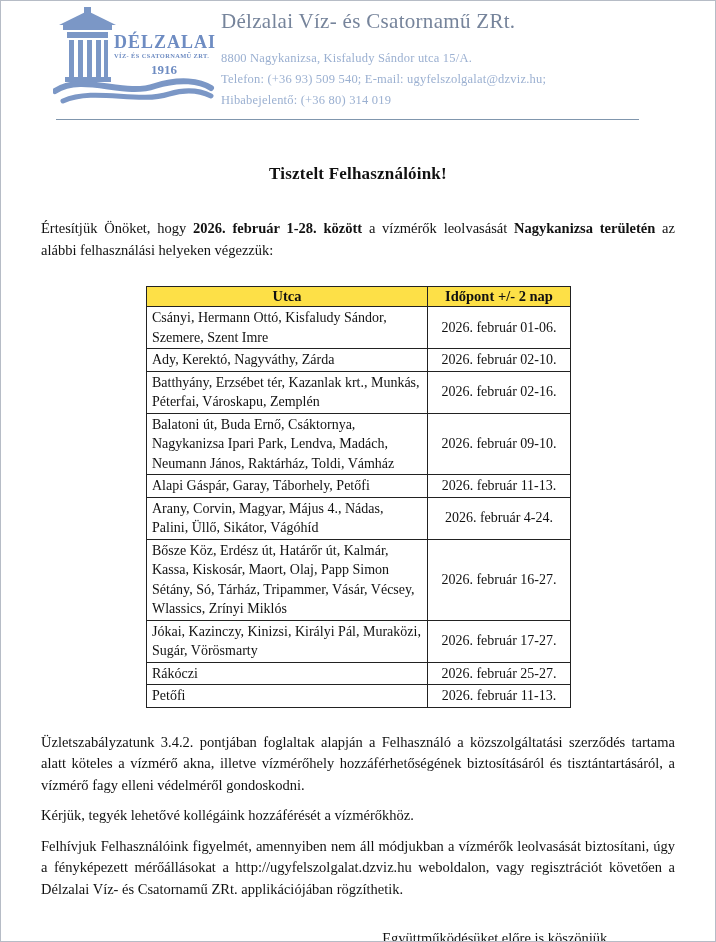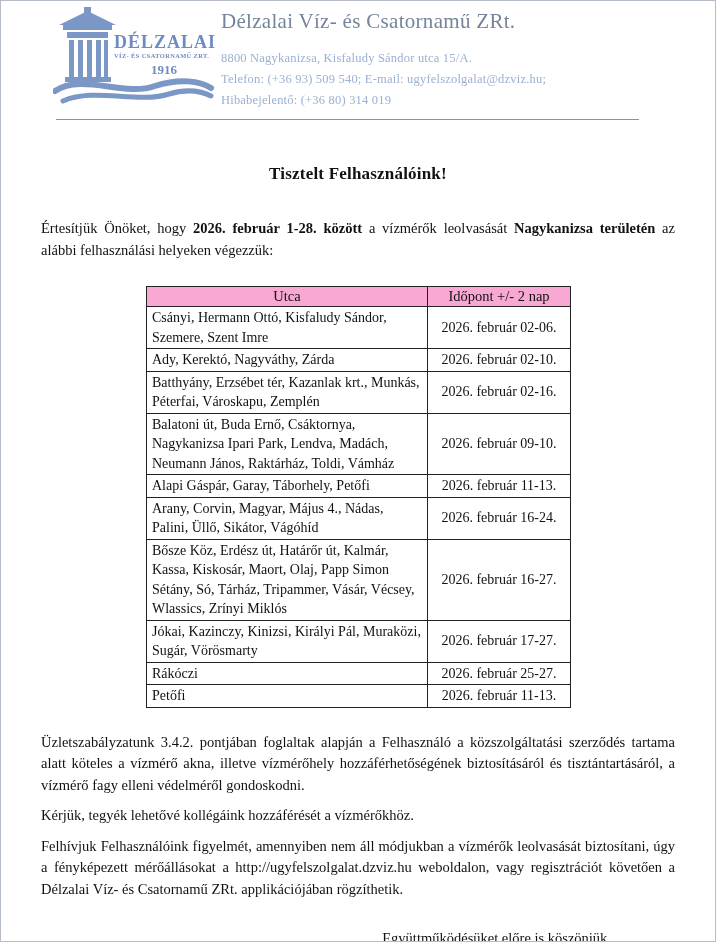--- a/index.html
+++ b/index.html
@@ -26,21 +26,21 @@
   .intro { margin-top:34px; }
   .b { font-weight:bold; }
 
   
   table.schedule {
     margin:25px 0 0 145px; width:425px;
     border-collapse:collapse; font-size:14px;
   }
   table.schedule th, table.schedule td { border:1px solid #222; }
   table.schedule th {
-    background:#f9a8d4; font-weight:normal; font-size:14.5px;
+    background:#fde047; font-weight:bold; font-size:14.5px;
     text-align:center; padding:1px 4px; height:16px;
   }
   table.schedule th.col-date-h { width:143px; }
   td.col-utca { padding:1px 5px; line-height:19.5px; }
   td.col-date { text-align:center; vertical-align:middle; width:143px; line-height:19.5px; }
 
   .terms { margin-top:24px; }
   .request { margin-top:9px; font-weight:normal; text-align:left; }
   .info { margin-top:9px; }
   .closing { margin:30px 104px 0 0; text-align:right; font-size:14.5px; }
@@ -91,21 +91,21 @@
     <thead>
       <tr>
         <th>Utca</th>
         <th class="col-date-h">Időpont +/- 2 nap</th>
       </tr>
     </thead>
     <tbody>
 
         <tr>
           <td class="col-utca">Csányi, Hermann Ottó, Kisfaludy Sándor, Szemere, Szent Imre</td>
-          <td class="col-date">2026. február 02-06.</td>
+          <td class="col-date">2026. február 01-06.</td>
         </tr>
 
         <tr>
           <td class="col-utca">Ady, Kerektó, Nagyváthy, Zárda</td>
           <td class="col-date">2026. február 02-10.</td>
         </tr>
 
         <tr>
           <td class="col-utca">Batthyány, Erzsébet tér, Kazanlak krt., Munkás, Péterfai, Városkapu, Zemplén</td>
           <td class="col-date">2026. február 02-16.</td>
@@ -116,21 +116,21 @@
           <td class="col-date">2026. február 09-10.</td>
         </tr>
 
         <tr>
           <td class="col-utca">Alapi Gáspár, Garay, Táborhely, Petőfi</td>
           <td class="col-date">2026. február 11-13.</td>
         </tr>
 
         <tr>
           <td class="col-utca">Arany, Corvin, Magyar, Május 4., Nádas, Palini, Üllő, Sikátor, Vágóhíd</td>
-          <td class="col-date">2026. február 16-24.</td>
+          <td class="col-date">2026. február 4-24.</td>
         </tr>
 
         <tr>
           <td class="col-utca">Bősze Köz, Erdész út, Határőr út, Kalmár, Kassa, Kiskosár, Maort, Olaj, Papp Simon Sétány, Só, Tárház, Tripammer, Vásár, Vécsey, Wlassics, Zrínyi Miklós</td>
           <td class="col-date">2026. február 16-27.</td>
         </tr>
 
         <tr>
           <td class="col-utca">Jókai, Kazinczy, Kinizsi, Királyi Pál, Muraközi, Sugár, Vörösmarty</td>
           <td class="col-date">2026. február 17-27.</td>

